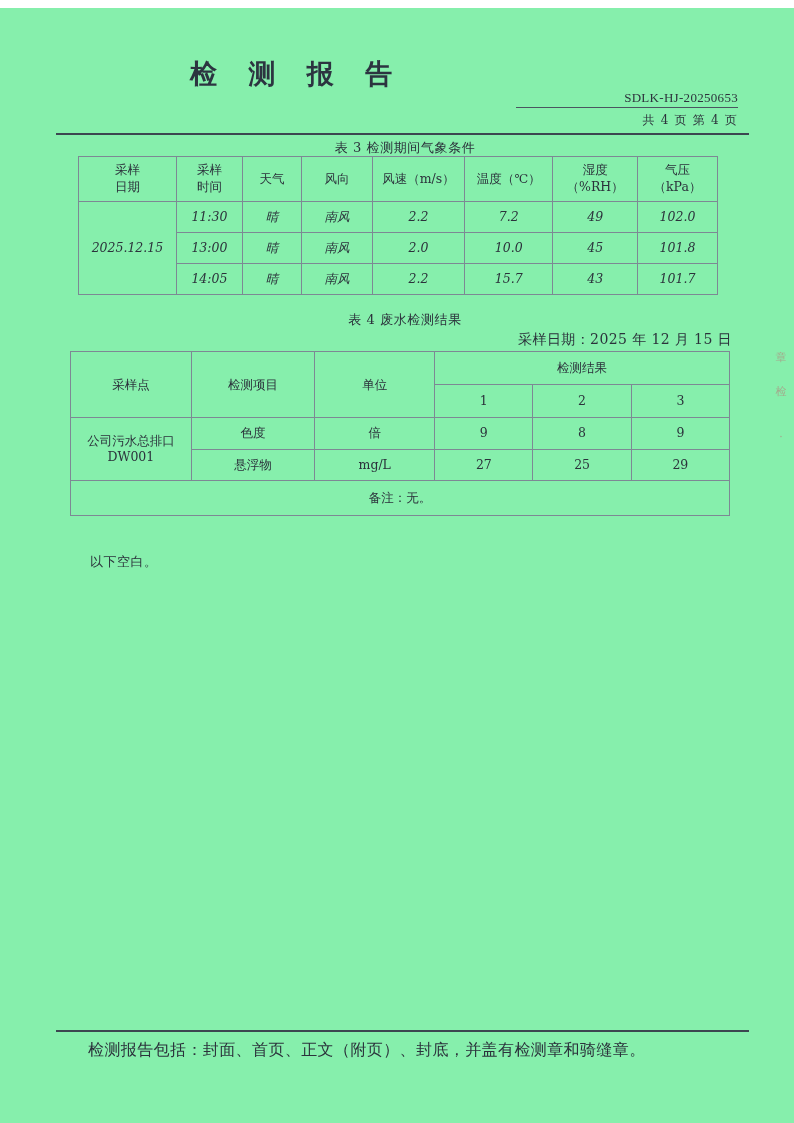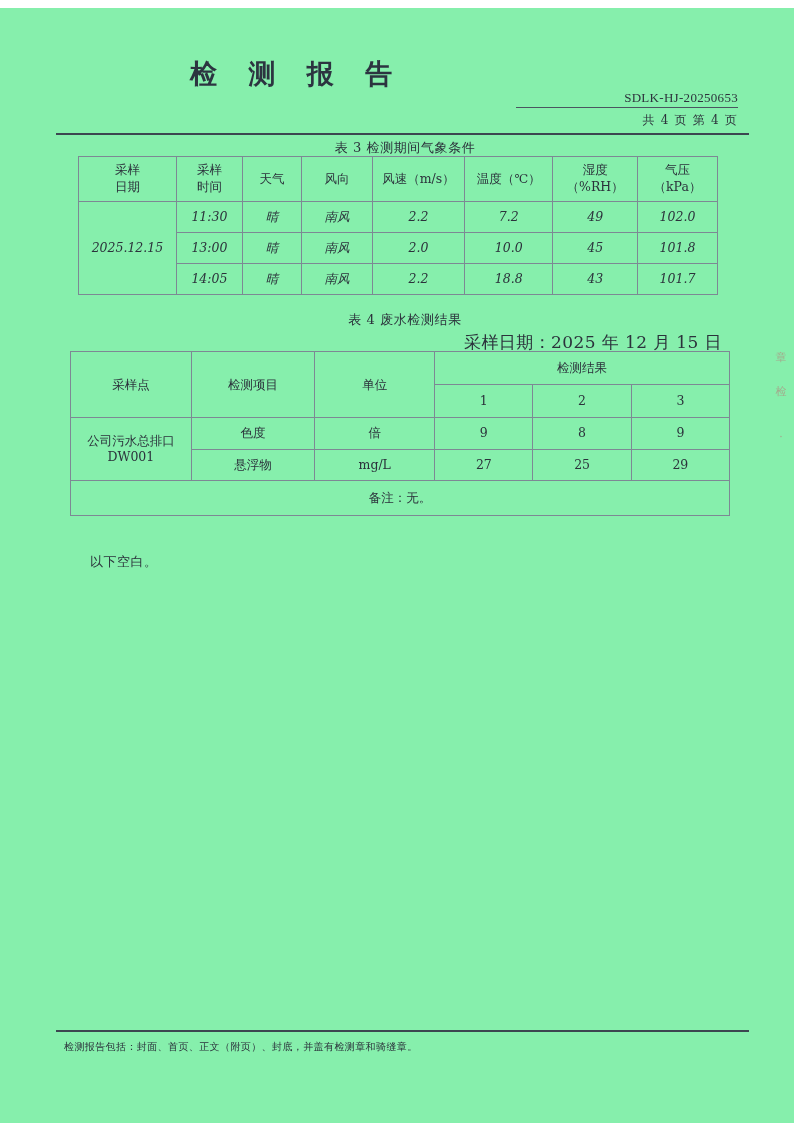--- a/index.html
+++ b/index.html
@@ -84,22 +84,22 @@
     font-size: 13px;
     letter-spacing: 0.6px;
     color: #2b323b;
   }
   #cap3 { top: 131px; left: 8px; }
   #cap4 { top: 303px; left: 8px; }
 
   .sample-date {
     position: absolute;
     top: 323px;
-    right: 72px;
-    font-size: 17px;
+    right: 62px;
+    font-size: 14px;
     letter-spacing: 0.4px;
     color: #2b323b;
   }
 
   
   table {
     border-collapse: collapse;
     position: absolute;
     font-size: 12.5px;
     color: #2b323b;
@@ -150,23 +150,23 @@
   .footer-rule {
     position: absolute;
     left: 56px;
     right: 45px;
     top: 1022px;
     height: 2px;
     background: #3c4650;
   }
   .footer-text {
     position: absolute;
-    left: 64px;
+    left: 88px;
     top: 1032px;
-    font-size: 10px;
+    font-size: 16px;
     letter-spacing: 0.4px;
     color: #2b323b;
   }
 
   
   .edge-seal {
     position: absolute;
     right: 0px;
     top: 338px;
     width: 26px;
@@ -242,21 +242,21 @@
       <td>2.0</td>
       <td>10.0</td>
       <td>45</td>
       <td>101.8</td>
     </tr>
     <tr>
       <td>14:05</td>
       <td>晴</td>
       <td>南风</td>
       <td>2.2</td>
-      <td>18.8</td>
+      <td>15.7</td>
       <td>43</td>
       <td>101.7</td>
     </tr>
   </tbody>
     </table>
 
   <div class="tbl-caption" id="cap4">表 4  废水检测结果</div>
   <div class="sample-date">采样日期：2025 年 12 月 15 日</div>
 
   <table id="table4" class="outer-frame">

